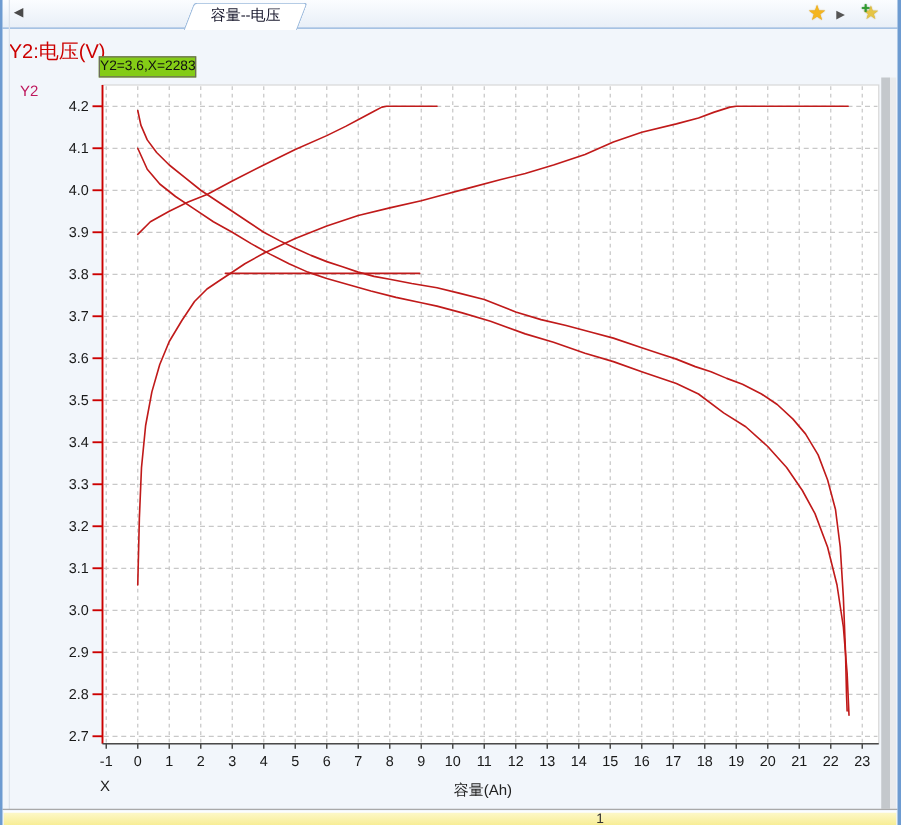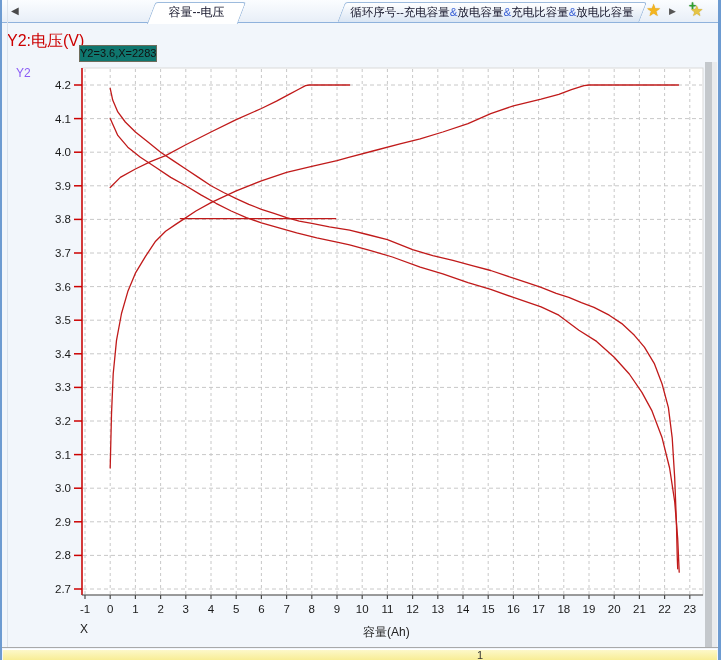--- a/index.html
+++ b/index.html
@@ -33,23 +33,23 @@
     text-shadow:0 0 1px #C78C10;}
   .arrow-right{position:absolute;left:667px;top:7px;font-size:9px;color:#555;line-height:9px;}
   .addfav-icon{position:absolute;left:688px;top:2px;font-size:15px;line-height:17px;color:#E5C445;
     text-shadow:0 0 1px #B09020;}
   .addfav-plus{position:absolute;left:687px;top:-1px;font-size:12px;font-weight:bold;color:#2EA02E;
     text-shadow:0 0 1px #0A5A0A;}
 
   
   .y2-series-label{position:absolute;left:7px;top:31px;font-size:16px;color:#CC0000;}
   .tooltip-box{position:absolute;left:79px;top:45px;width:76px;height:15px;
-    background:#0f766e;border:1px solid #6E6C5B;
+    background:#84cc16;border:1px solid #6E6C5B;
     font-size:11px;line-height:15px;color:#111;text-align:center;white-space:nowrap;}
-  .y-axis-name{position:absolute;left:16px;top:66px;font-size:12px;color:#8b5cf6;}
+  .y-axis-name{position:absolute;left:16px;top:66px;font-size:12px;color:#be185d;}
   .x-axis-name{position:absolute;left:80px;top:622px;font-size:12px;color:#222;}
   .x-axis-title{position:absolute;left:363px;top:624px;font-size:12px;color:#222;}
 
   
   .bottom-sep{position:absolute;left:2px;top:647px;width:716px;height:1px;background:#A9A9A9;}
   .bottom-strip{position:absolute;left:3px;top:649px;width:714px;height:11px;
     background:linear-gradient(#FDF8C9,#F7EC90);border-top:1px solid #FFFFFF;}
   .bottom-partial-glyph{position:absolute;left:477px;top:650px;font-size:11px;color:#333;line-height:11px;}
 
   svg{position:absolute;left:0;top:0;}
@@ -59,24 +59,20 @@
 <body>
 
 <div class="window">
 
   <div class="tabbar">
     <span class="scroll-btn" style="left:9px;">◀</span>
 
     <div class="tab active" style="left:149px;width:91px;">
       <span class="tab-bg"></span>
       <span class="tab-label">容量--电压</span>
-    </div>
-    <div class="tab" style="left:339px;width:302px;">
-      <span class="tab-bg"></span>
-      <span class="tab-label" style="font-size:11.5px;">循环序号--充电容量<span class="amp">&amp;</span>放电容量<span class="amp">&amp;</span>充电比容量<span class="amp">&amp;</span>放电比容量</span>
     </div>
 
     <span class="star-icon">★</span>
     <span class="arrow-right">▶</span>
     <span class="addfav-icon">★</span>
     <span class="addfav-plus">+</span>
     <div class="tabbar-bottomline"></div>
   </div>
 
   <svg id="chart-svg" width="721" height="660" viewBox="0 0 721 660">

